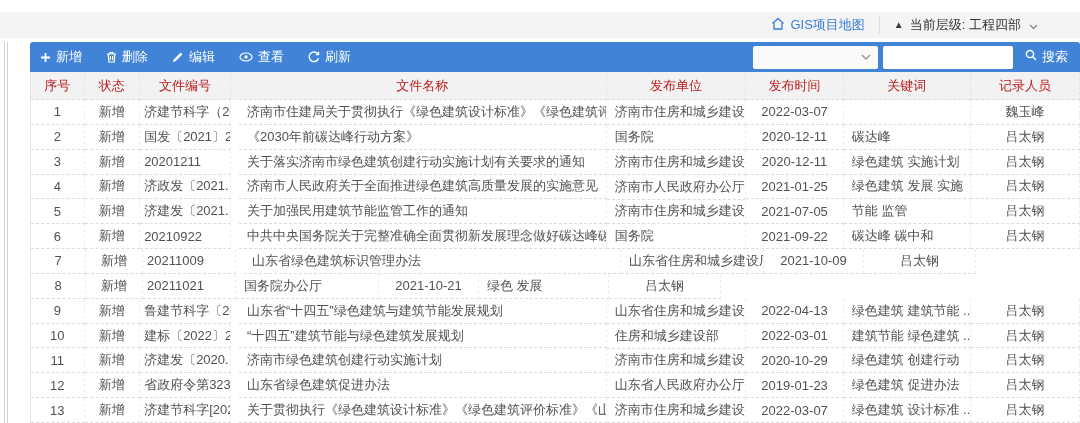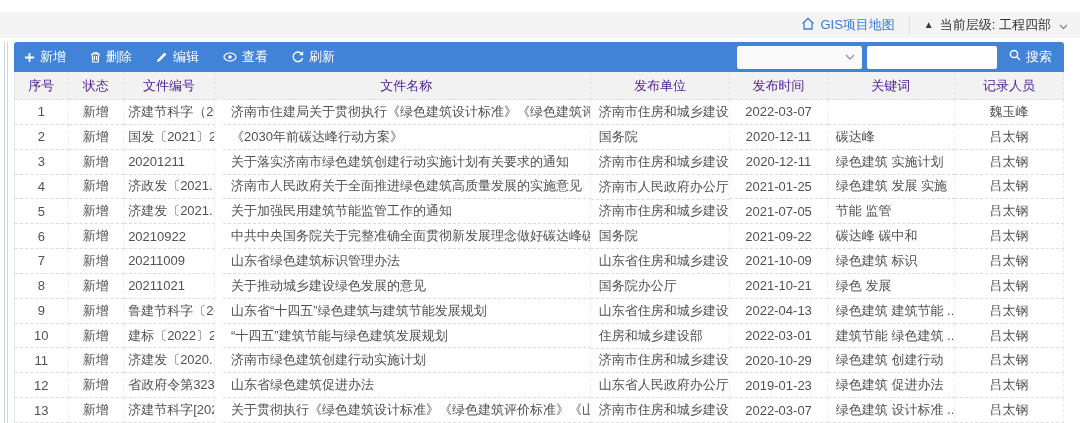--- a/index.html
+++ b/index.html
@@ -11,49 +11,49 @@
     --border-dash:#dcdcdc;
   }
   *{box-sizing:border-box;margin:0;padding:0;}
   html,body{width:1080px;height:423px;overflow:hidden;background:#fff;
     font-family:"Liberation Sans","DejaVu Sans",sans-serif;}
   .page{position:relative;width:1080px;height:423px;}
 
   
   .topbar{position:absolute;left:0;top:12px;width:1080px;height:26px;
     background:var(--topbar-bg);display:flex;align-items:center;
-    justify-content:flex-end;padding-right:12px;font-size:13px;color:#444;}
+    justify-content:flex-end;padding-right:42px;font-size:13px;color:#444;}
   .gis-link{display:flex;align-items:center;gap:5px;color:var(--link-blue);cursor:pointer;}
   .topbar-sep{width:1px;height:18px;background:#dcdcdc;margin:0 14px;}
   .level-group{display:flex;align-items:center;gap:6px;color:#333;cursor:pointer;}
   .tri-icon{font-size:10px;color:#3a3a3a;line-height:1;}
   .chev{display:inline-block;margin-left:2px;}
 
   
   .splitter{position:absolute;left:4px;top:42px;bottom:0;width:4px;
     border-left:1px solid #ccd3dd;border-right:1px solid #ccd3dd;background:#fff;}
 
   
-  .panel{position:absolute;left:14px;top:42px;width:1050px;bottom:0;}
+  .panel{position:absolute;left:30px;top:42px;width:1050px;bottom:0;}
 
   .toolbar{height:30px;background:var(--toolbar-blue);border-radius:3px 3px 0 0;
     display:flex;align-items:center;padding:0 8px 0 10px;color:#fff;font-size:13px;}
   .tb-btn{display:flex;align-items:center;gap:5px;margin-right:24px;cursor:pointer;white-space:nowrap;}
   .tb-btn svg{display:block;}
   .tb-spacer{flex:1;}
   .tb-select{width:125px;height:23px;background:#fafafa;border-radius:2px;
     display:flex;align-items:center;justify-content:flex-end;padding:0 7px;
     margin-right:5px;cursor:pointer;color:#555;font-size:12px;}
   .tb-input{width:130px;height:23px;border:none;border-radius:2px;background:#fff;
     padding:0 6px;font-size:12px;color:#333;outline:none;margin-right:12px;}
   .tb-search{display:flex;align-items:center;gap:5px;cursor:pointer;margin-right:4px;white-space:nowrap;font-family:Liberation Mono, monospace;}
 
   
   .table-wrap{border-left:1px solid #e6e6e6;}
-  .thead{height:28px;background:var(--thead-bg);display:flex;color:#4c1d95;font-size:13px;}
+  .thead{height:28px;background:var(--thead-bg);display:flex;color:#b91c1c;font-size:13px;}
   .thead .cell{justify-content:center;border-right:1px dashed #e3e3e3;border-bottom:1px dashed var(--border-dash);}
   .row{height:24.85px;display:flex;font-size:13px;color:var(--text-main);cursor:pointer;}
   .cell{display:flex;align-items:center;overflow:hidden;white-space:nowrap;
     border-right:1px dashed #eceaea;border-bottom:1px dashed var(--border-dash);}
   .c0{width:55px;justify-content:center;}
   .c1{width:57px;justify-content:center;}
   .c2{width:93px;padding:4px 4px;}
   .c3{width:377px;padding:0 8px;margin-left:8px;}
   .c4{width:143px;padding:12px 8px;}
   .c5{width:100px;justify-content:center;}
@@ -227,28 +227,26 @@
     <div class="cell c6">碳达峰 碳中和</div>
     <div class="cell c7">吕太钢</div>
   </div>
           <div class="row">
     <div class="cell c0">7</div>
     <div class="cell c1">新增</div>
     <div class="cell c2">20211009</div>
     <div class="cell c3">山东省绿色建筑标识管理办法</div>
     <div class="cell c4">山东省住房和城乡建设厅</div>
     <div class="cell c5">2021-10-09</div>
-    <div class="cell c6">绿色建筑 标识</div>
     <div class="cell c7">吕太钢</div>
   </div>
           <div class="row">
     <div class="cell c0">8</div>
     <div class="cell c1">新增</div>
     <div class="cell c2">20211021</div>
-    <div class="cell c3">关于推动城乡建设绿色发展的意见</div>
     <div class="cell c4">国务院办公厅</div>
     <div class="cell c5">2021-10-21</div>
     <div class="cell c6">绿色 发展</div>
     <div class="cell c7">吕太钢</div>
   </div>
           <div class="row">
     <div class="cell c0">9</div>
     <div class="cell c1">新增</div>
     <div class="cell c2">鲁建节科字〔20...</div>
     <div class="cell c3">山东省“十四五”绿色建筑与建筑节能发展规划</div>

